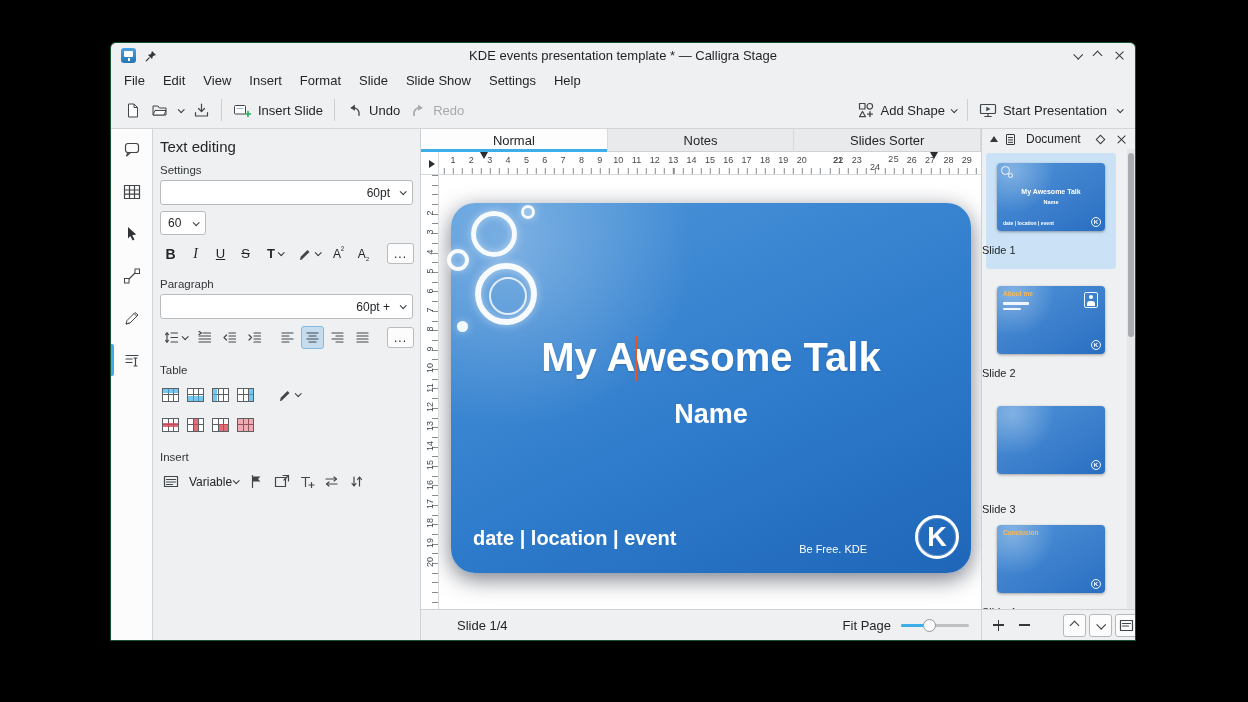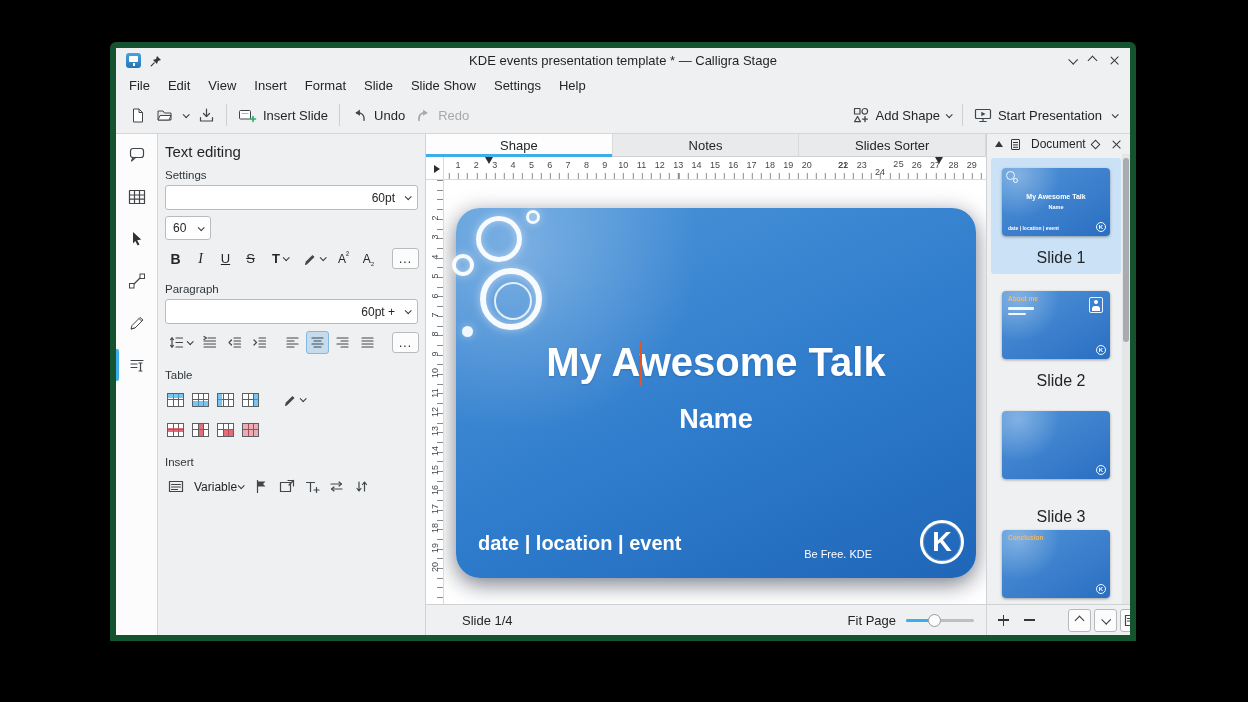--- a/index.html
+++ b/index.html
@@ -1,18 +1,18 @@
 <!DOCTYPE html>
 <html><head>
 <meta charset="utf-8">
 <style>
 *{margin:0;padding:0;box-sizing:border-box}
 html,body{width:1248px;height:702px;background:#000;font-family:"Liberation Sans","DejaVu Sans",sans-serif;color:#232629;overflow:hidden}
 .stage{position:relative;width:1248px;height:702px;background:#000}
-.window{position:absolute;left:110px;top:42px;width:1026px;height:599px;background:#eff0f1;border:6px solid #14532d;border-radius:6px 6px 0 0;box-shadow:0 10px 34px rgba(0,0,0,.65);overflow:hidden}
+.window{position:absolute;left:110px;top:42px;width:1026px;height:599px;background:#eff0f1;border:1px solid #14532d;border-radius:6px 6px 0 0;box-shadow:0 10px 34px rgba(0,0,0,.65);overflow:hidden}
 
 
 .titlebar{position:absolute;left:0;top:0;right:0;height:25px;display:flex;align-items:center;padding:0 10px}
 .app-icon{width:15px;height:15px;border-radius:3px;background:linear-gradient(#4aa2e0,#2475b4);position:relative;flex:none}
 .app-icon::before{content:"";position:absolute;left:3px;top:3px;width:9px;height:6px;background:#fff;border-radius:1px}
 .app-icon::after{content:"";position:absolute;left:6.5px;top:9.5px;width:2px;height:3.5px;background:#fff}
 .pin{margin-left:9px;flex:none}
 .win-title{position:absolute;left:130px;right:130px;text-align:center;font-size:13px;color:#1f2224;white-space:nowrap;overflow:hidden}
 .win-controls{margin-left:auto;display:flex;align-items:center;gap:13px;z-index:2}
 .chev{display:inline-block;width:7px;height:7px;border-right:1.3px solid #34383b;border-bottom:1.3px solid #34383b;flex:none}
@@ -134,21 +134,21 @@
 .dheader{position:absolute;left:0;top:0;right:0;height:20px;display:flex;align-items:center;padding:0 8px;font-size:12px}
 .tri-up{width:0;height:0;border-left:4px solid transparent;border-right:4px solid transparent;border-bottom:6px solid #34383b;flex:none}
 .doc-ic{position:relative;width:9px;height:11px;border:1.1px solid #34383b;border-radius:1px;margin-left:8px;flex:none}
 .doc-ic::before{content:"";position:absolute;left:1.2px;top:2.2px;width:4.6px;height:1.1px;background:#34383b;box-shadow:0 2.4px 0 #34383b,0 4.8px 0 #34383b}
 .dtitle{margin-left:11px}
 .icon-diamond{width:7px;height:7px;border:1.2px solid #34383b;transform:rotate(45deg);flex:none}
 .dheader .sp{margin-left:auto}
 .thumb-list{position:absolute;left:0;top:20px;right:0;bottom:31px;overflow:hidden}
 .thumb-sel{position:absolute;left:4px;top:4px;width:130px;height:116px;background:#cbe2f6;border-radius:3px}
 .thumb-item{position:absolute;left:15px;width:108px;height:68px}
-.thumb-label{position:absolute;left:0;width:148px;text-align:center;font-size:16px;color:#232629}
+.thumb-label{position:absolute;left:0;width:148px;text-align:left;font-size:11px;color:#232629}
 .mini{position:relative;width:108px;height:68px;border-radius:4px;overflow:hidden;
 background:radial-gradient(circle at 15% 12%,rgba(255,255,255,.3),rgba(255,255,255,0) 38%),linear-gradient(150deg,#5094d9,#2a6ec2);
 box-shadow:0 1px 3px rgba(0,0,0,.35)}
 .m-title{margin-top:25px;text-align:center;color:#fff;font-weight:bold;font-size:7px;line-height:8px}
 .m-sub{text-align:center;color:#fff;font-weight:bold;font-size:5.5px;margin-top:3px}
 .m-footer{position:absolute;left:6px;bottom:5px;color:#fff;font-weight:bold;font-size:5px}
 .m-logo{position:absolute;right:4px;bottom:4px;width:10px;height:10px;border:1px solid rgba(255,255,255,.95);border-radius:50%;color:#fff;display:flex;align-items:center;justify-content:center}
 .m-logo::before{content:"K";font-size:6px;font-weight:bold}
 .m-title2{position:absolute;left:6px;top:4px;color:#f4b95c;font-weight:bold;font-size:6.5px}
 .m-line{position:absolute;left:6px;background:rgba(255,255,255,.9);border-radius:1px}
@@ -547,21 +547,21 @@
                 <path d="M5 3v9M3 9.5L5 12l2-2.5"></path>
                 <path d="M10.5 12V3M8.5 5.5L10.5 3l2 2.5"></path>
               </g>
             </svg>
       </div>
     </div>
   </div>
 
   <div class="main">
     <div class="tabbar">
-      <div class="tab active">Shape</div>
+      <div class="tab active">Normal</div>
       <div class="tab">Notes</div>
       <div class="tab">Slides Sorter</div>
     </div>
 
     <div class="ruler-corner">
       <div class="corner-marker"></div>
     </div>
     <div class="h-ruler" id="hruler">
       <div class="ticks"></div>
       <div class="marker" style="left:40.5px"></div>

